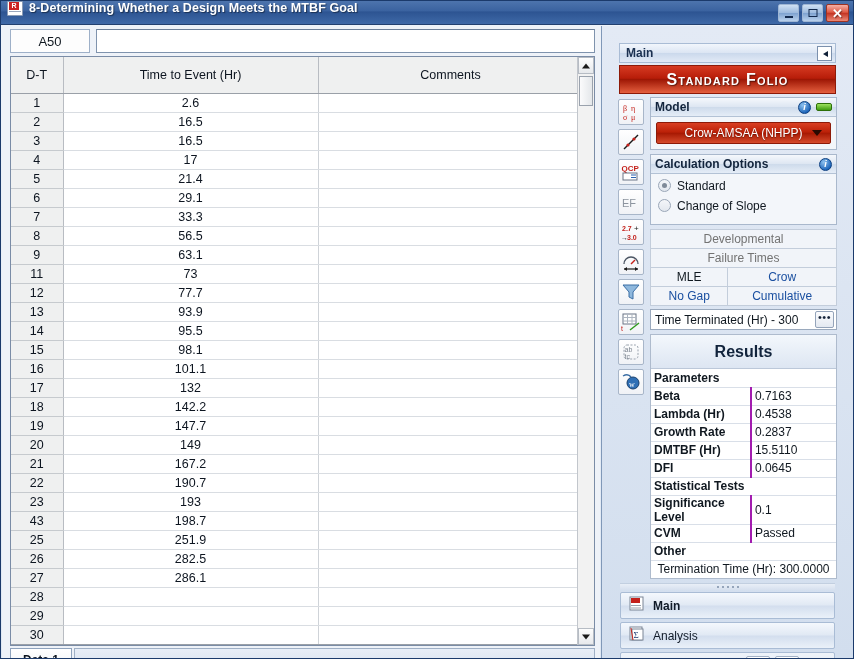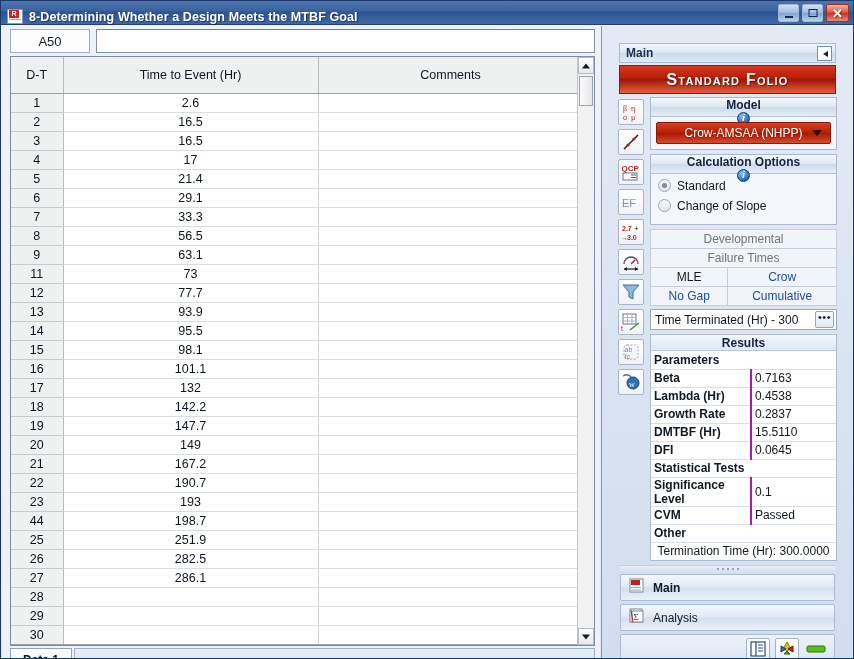--- a/index.html
+++ b/index.html
@@ -17,21 +17,21 @@
     background: linear-gradient(180deg,#eef3fa 0%,#dfe8f4 100%);
     border: 1px solid #1b3a6b;
     overflow: hidden;
   }
 
   
   #titlebar {
     position: absolute; left: 0; top: 0; width: 852px; height: 24px;
     background: linear-gradient(180deg,#4d74ad 0%,#3b63a0 42%,#2d5492 48%,#3f69a7 100%);
     border-bottom: 1px solid #22406f;
-    display: flex; align-items: flex-end;
+    display: flex; align-items: flex-start;
   }
   #titlebar .tb-icon {
     width: 16px; height: 15px; margin-left: 6px; margin-right: 6px;
     background: #fff; border: 1px solid #8a9bb5; border-radius: 1px;
     position: relative; flex: 0 0 auto;
   }
   #titlebar .tb-icon::before {
     content: "R"; position: absolute; left: 1px; top: 0px;
     width: 10px; height: 8px; background: #cc2222; color: #fff;
     font-size: 7px; line-height: 8px; text-align: center; font-weight: bold;
@@ -208,21 +208,21 @@
   .rail-btn svg { display: block; }
 
   #panel-main { flex: 1; margin-left: 4px; }
 
   .grp {
     border: 1px solid #a9b8cc; background: #f3f6fa; margin-bottom: 4px;
   }
   .grp-head {
     height: 19px; background: linear-gradient(180deg,#f5f8fc 0%,#dde6f2 50%,#cedbeb 52%,#e5edf7 100%);
     border-bottom: 1px solid #b3c2d5;
-    display: flex; align-items: center; padding: 0 4px; flex-direction: column;
+    display: flex; align-items: center; padding: 0 4px;
   }
   .grp-head .gh-title { font-weight: bold; font-size: 12px; color: #12243c; flex: 1; }
   .info-icon {
     width: 13px; height: 13px; border-radius: 50%;
     background: radial-gradient(circle at 35% 30%, #8fc2ef, #1b63b8 75%);
     border: 1px solid #0c3f80;
     color: #fff; font-size: 9px; font-weight: bold; font-style: italic;
     display: flex; align-items: center; justify-content: center; line-height: 1;
     flex: 0 0 auto;
   }
@@ -282,24 +282,24 @@
     background: linear-gradient(180deg,#fbfcfe,#e4e9f1);
     border: 1px solid #94a4ba; border-radius: 2px;
     display: flex; align-items: center; justify-content: center;
     font-size: 11px; letter-spacing: .5px; color: #16243a; cursor: pointer;
     line-height: 6px; padding-bottom: 5px;
   }
 
   
   #results { border: 1px solid #aebbcd; background: #fff; }
   #results .res-title {
-    height: 16px; background: linear-gradient(180deg,#f3f7fc,#dde6f2);
+    height: 34px; background: linear-gradient(180deg,#f3f7fc,#dde6f2);
     border-bottom: 1px solid #bcc8d9;
     display: flex; align-items: center; justify-content: center;
-    font-weight: bold; font-size: 12px; color: #12243c;
+    font-weight: bold; font-size: 16px; color: #12243c;
   }
   .res-table { width: 100%; border-collapse: collapse; }
   .res-table td {
     height: 18px; font-size: 12px; color: #101820;
     border-bottom: 1px solid #d9dfe8; padding: 0 3px;
   }
   .res-table td.k { width: 54%; border-right: 2px solid #a21caf; font-weight: bold; }
   .res-table tr.section td { font-weight: bold; border-right: none; }
   .res-table tr.note td { text-align: center; border-bottom: none; }
 
@@ -484,21 +484,21 @@
                 <td class="idx">22</td>
                 <td>190.7</td>
                 <td></td>
               </tr>
               <tr>
                 <td class="idx">23</td>
                 <td>193</td>
                 <td></td>
               </tr>
               <tr>
-                <td class="idx">44</td>
+                <td class="idx">43</td>
                 <td>198.7</td>
                 <td></td>
               </tr>
               <tr>
                 <td class="idx">25</td>
                 <td>251.9</td>
                 <td></td>
               </tr>
               <tr>
                 <td class="idx">26</td>

